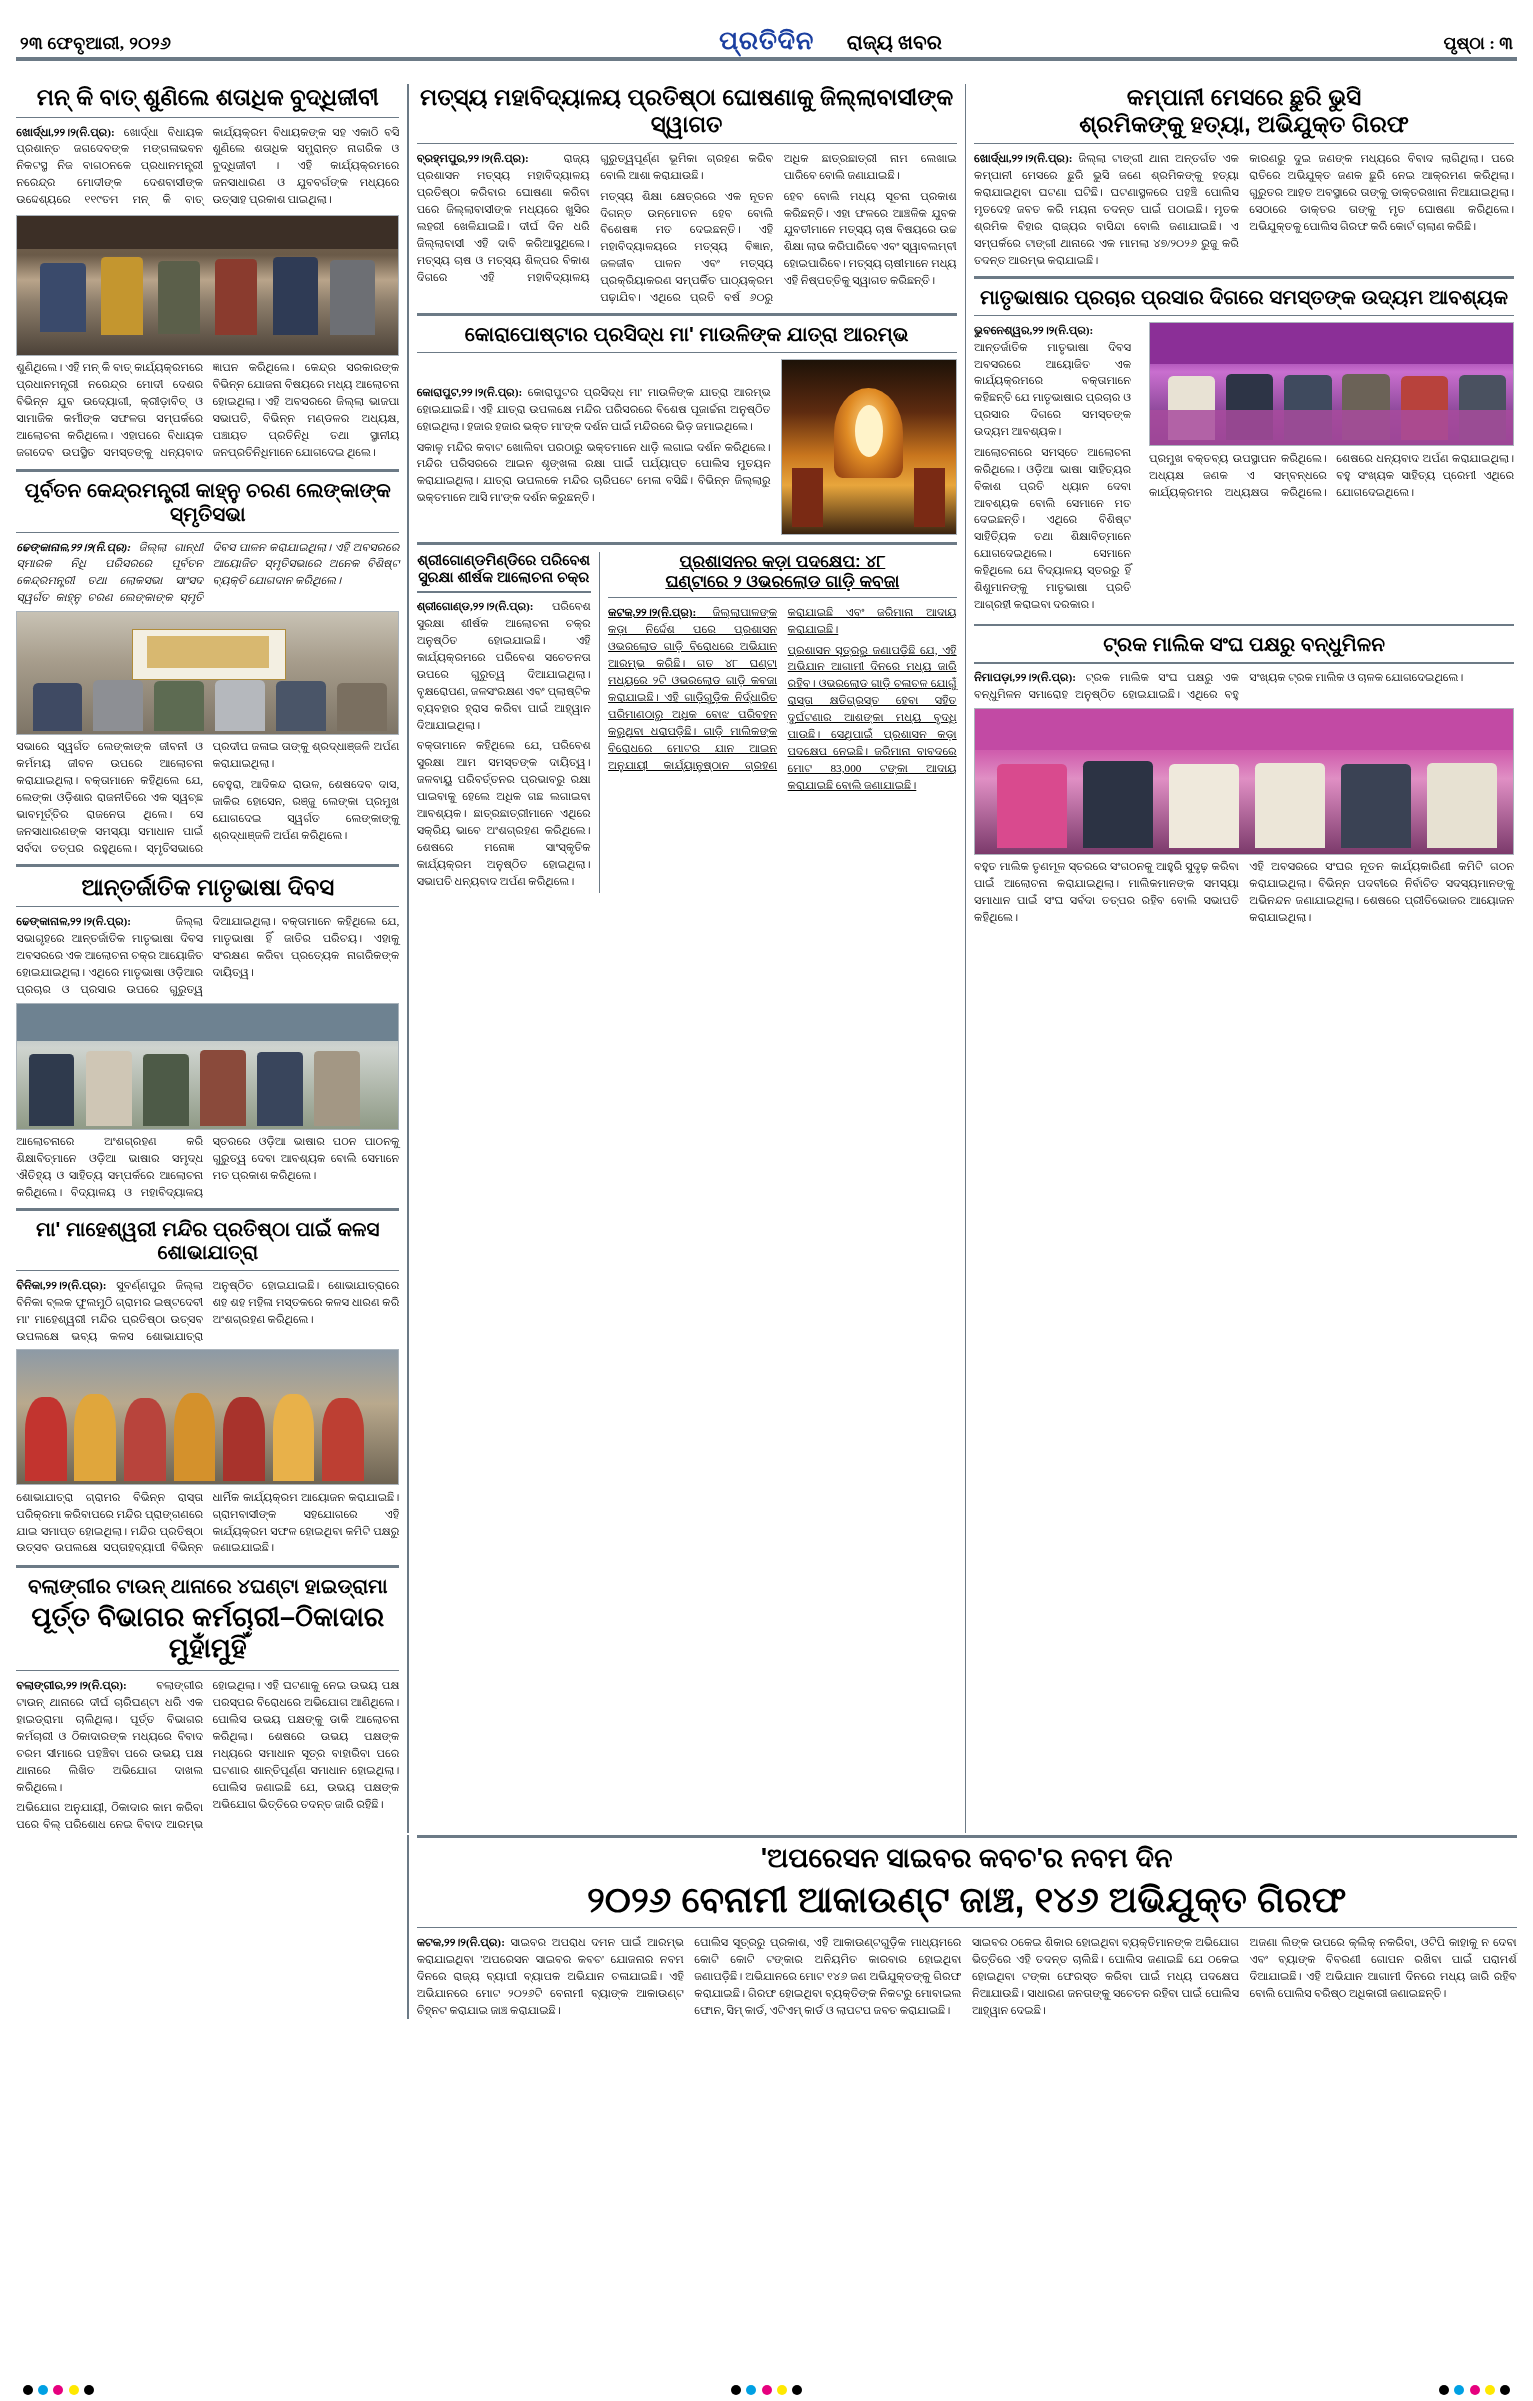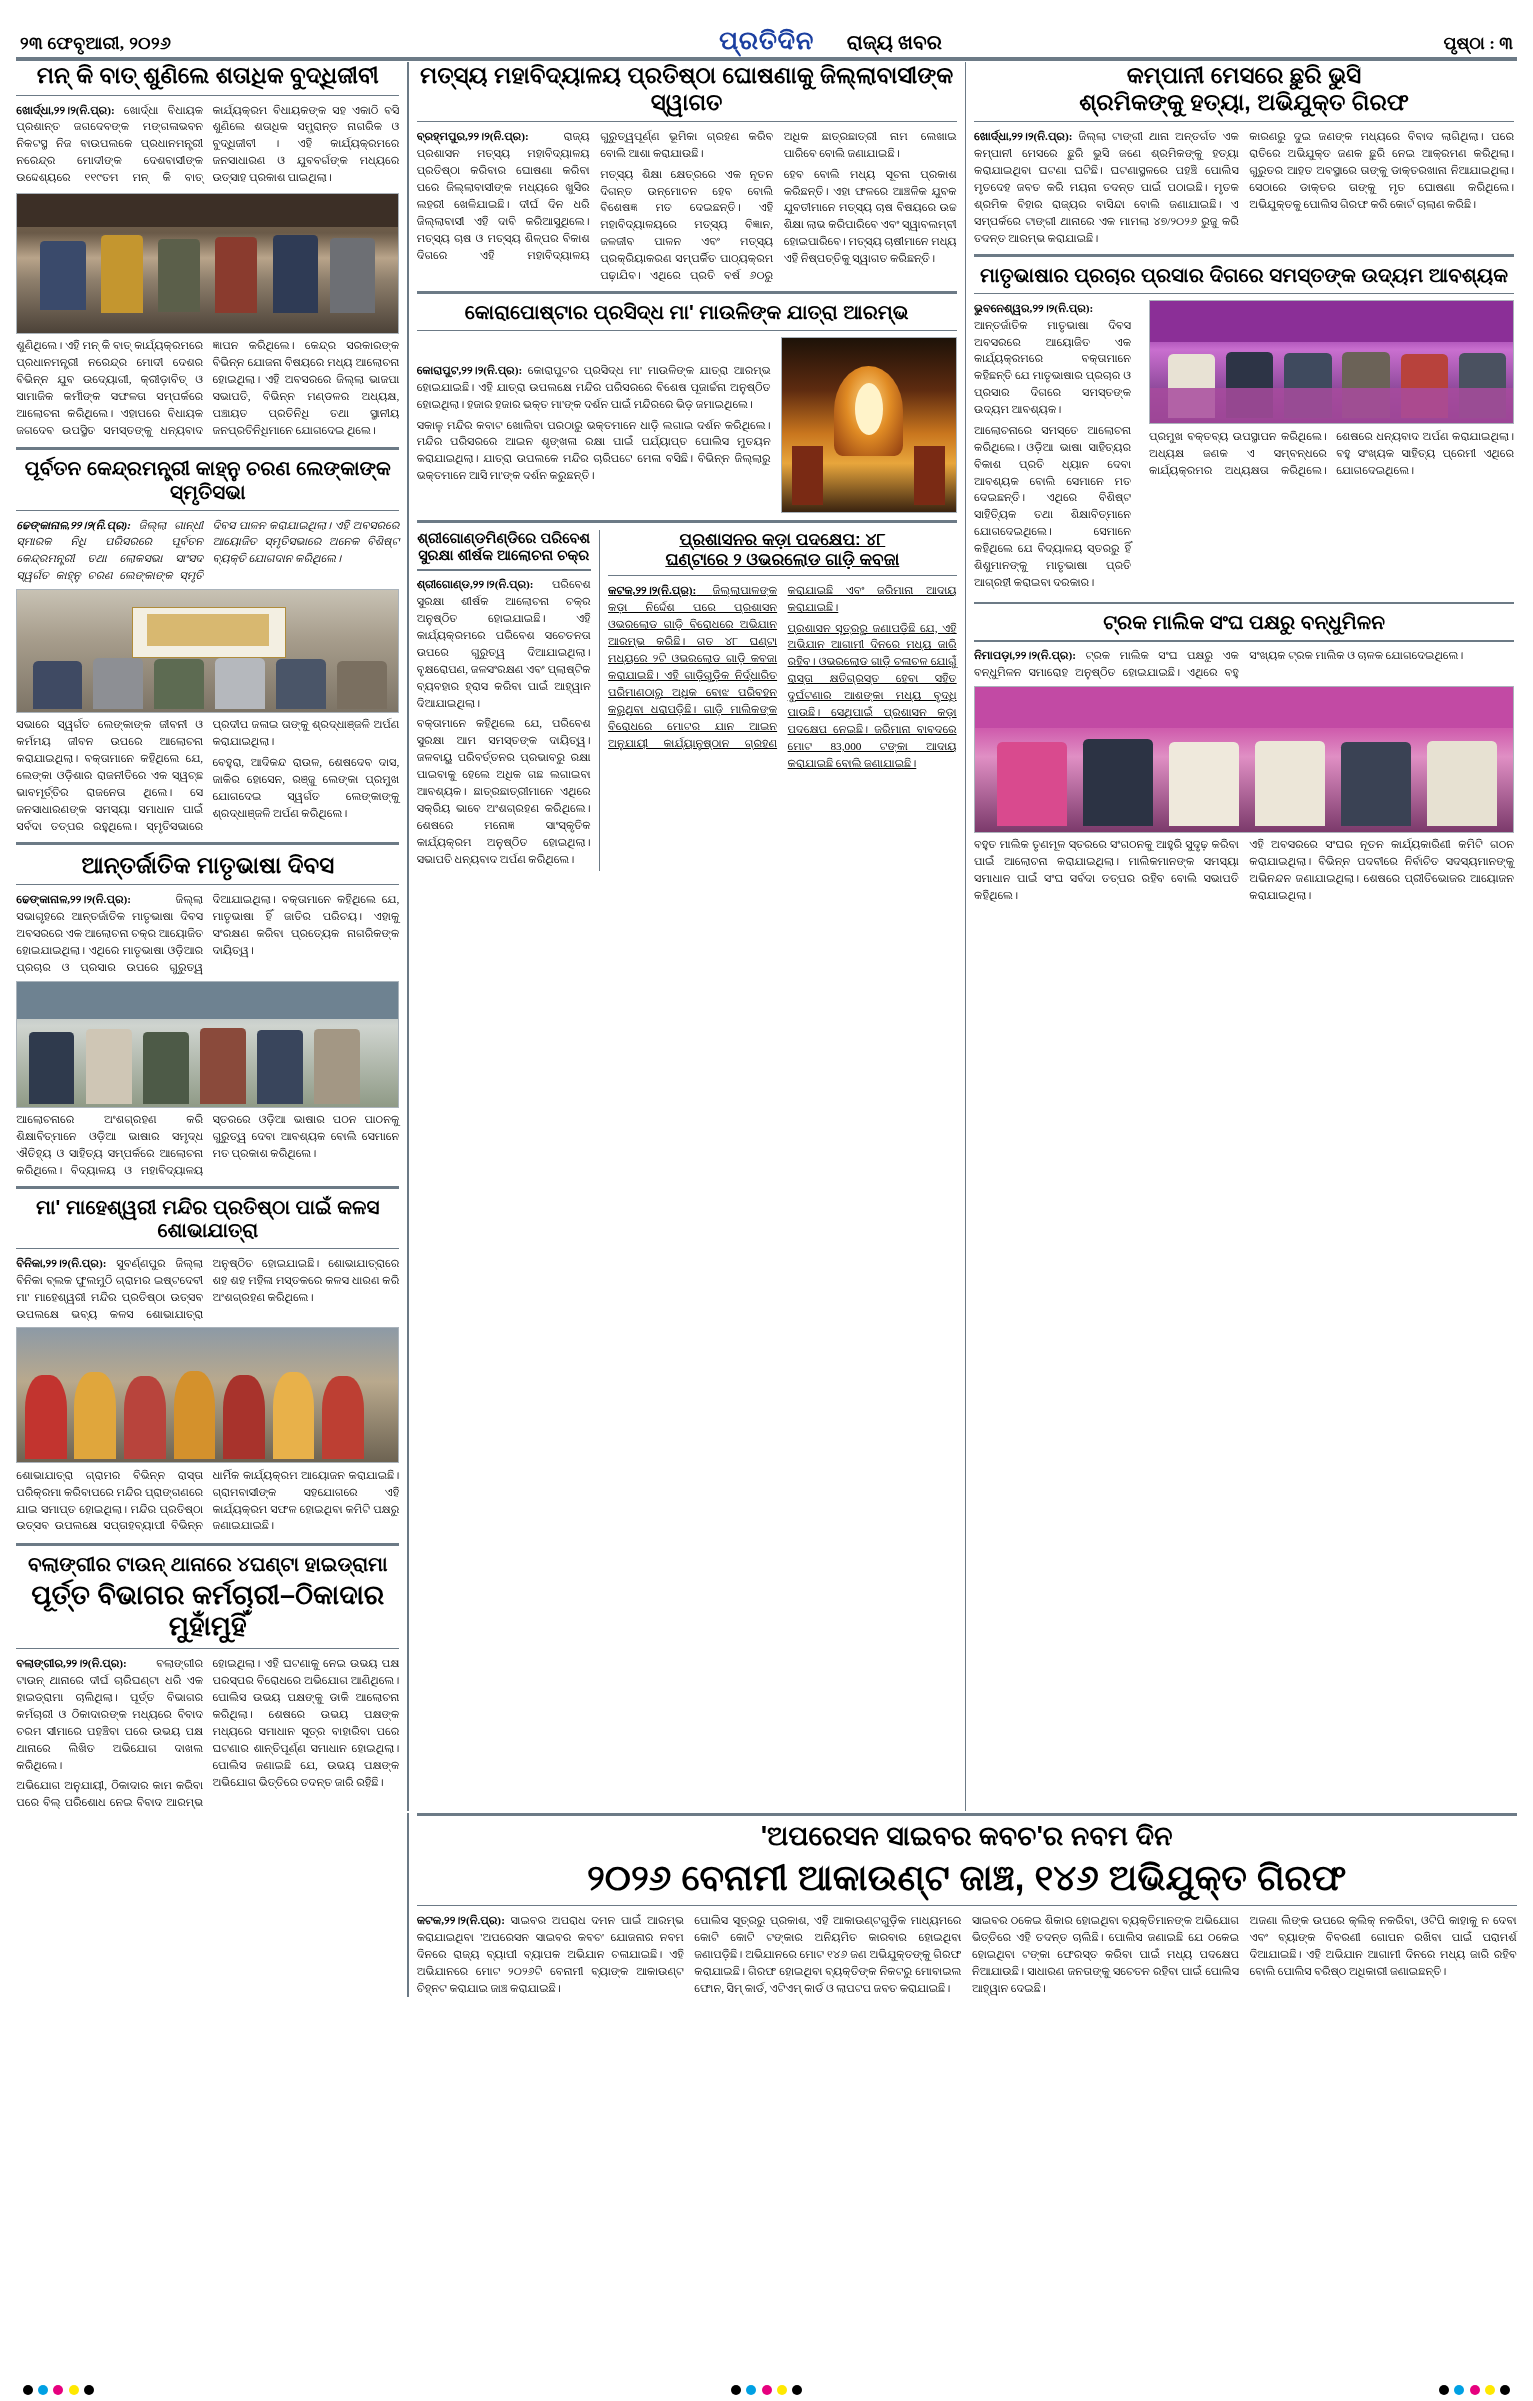--- a/index.html
+++ b/index.html
@@ -50,30 +50,30 @@
 <div class="page">
 
   <div class="masthead">
     <div class="mh-date">୨୩ ଫେବୃଆରୀ, ୨୦୨୬</div>
     <div class="mh-section">ରାଜ୍ୟ ଖବର</div>
     <div class="mh-logo">ପ୍ରତିଦିନ</div>
     <div class="mh-page">ପୃଷ୍ଠା : ୩</div>
   </div>
   <div class="rule-thick"></div>
 
-  <div class="cols" style="margin-top:1px;">
+  <div class="cols" style="margin-top:23px;">
 
     <div style="width:383px;flex:none;">
 
       <div>
         <div class="hl hl-lg">ମନ୍ କି ବାତ୍ ଶୁଣିଲେ ଶତାଧିକ ବୁଦ୍ଧିଜୀବୀ</div>
         <div class="sep"></div>
         <div class="body" style="column-count:2;column-gap:9.3px;column-rule:none;">
           <p><span class="lead">ଖୋର୍ଦ୍ଧା,୨୨।୨(ନି.ପ୍ର):</span>
-             <span>ଖୋର୍ଦ୍ଧା ବିଧାୟକ ପ୍ରଶାନ୍ତ ଜଗଦେବଙ୍କ ମଙ୍ଗଳାଭବନ ନିକଟସ୍ଥ ନିଜ ବାଉପଲକେ ପ୍ରଧାନମନ୍ତ୍ରୀ ନରେନ୍ଦ୍ର ମୋଦୀଙ୍କ ଦେଶବାସୀଙ୍କ ଉଦ୍ଦେଶ୍ୟରେ ୧୧୯ତମ ମନ୍ କି ବାତ୍ କାର୍ଯ୍ୟକ୍ରମ ବିଧାୟକଙ୍କ ସହ ଏକାଠି ବସି ଶୁଣିଲେ ଶତାଧିକ ସମ୍ଭ୍ରାନ୍ତ ନାଗରିକ ଓ ବୁଦ୍ଧିଜୀବୀ । ଏହି କାର୍ଯ୍ୟକ୍ରମରେ ଜନସାଧାରଣ ଓ ଯୁବବର୍ଗଙ୍କ ମଧ୍ୟରେ ଉତ୍ସାହ ପ୍ରକାଶ ପାଇଥିଲା।</span></p>
+             <span>ଖୋର୍ଦ୍ଧା ବିଧାୟକ ପ୍ରଶାନ୍ତ ଜଗଦେବଙ୍କ ମଙ୍ଗଳାଭବନ ନିକଟସ୍ଥ ନିଜ ବାଗଠନକେ ପ୍ରଧାନମନ୍ତ୍ରୀ ନରେନ୍ଦ୍ର ମୋଦୀଙ୍କ ଦେଶବାସୀଙ୍କ ଉଦ୍ଦେଶ୍ୟରେ ୧୧୯ତମ ମନ୍ କି ବାତ୍ କାର୍ଯ୍ୟକ୍ରମ ବିଧାୟକଙ୍କ ସହ ଏକାଠି ବସି ଶୁଣିଲେ ଶତାଧିକ ସମ୍ଭ୍ରାନ୍ତ ନାଗରିକ ଓ ବୁଦ୍ଧିଜୀବୀ । ଏହି କାର୍ଯ୍ୟକ୍ରମରେ ଜନସାଧାରଣ ଓ ଯୁବବର୍ଗଙ୍କ ମଧ୍ୟରେ ଉତ୍ସାହ ପ୍ରକାଶ ପାଇଥିଲା।</span></p>
         </div>
         <div class="photo" style="height:139px;margin:4.6px 0 3.5px 0;">
           <div class="sky" style="background:linear-gradient(180deg,#7e6b55 0%,#6a5a48 28%,#b9a48a 46%,#8e7f6c 62%,#4c4238 100%);"></div>
           <div style="position:absolute;left:6%;top:34%;width:12%;height:50%;background:#3a4a6b;border-radius:4.6px 4.6px 0 0;"></div>
           <div style="position:absolute;left:22%;top:30%;width:11%;height:56%;background:#c4962f;border-radius:4.6px 4.6px 0 0;"></div>
           <div style="position:absolute;left:37%;top:33%;width:11%;height:52%;background:#5b5f4a;border-radius:4.6px 4.6px 0 0;"></div>
           <div style="position:absolute;left:52%;top:31%;width:11%;height:55%;background:#8a3b2e;border-radius:4.6px 4.6px 0 0;"></div>
           <div style="position:absolute;left:67%;top:30%;width:12%;height:56%;background:#2f3b55;border-radius:4.6px 4.6px 0 0;"></div>
           <div style="position:absolute;left:82%;top:32%;width:12%;height:54%;background:#6d6f74;border-radius:4.6px 4.6px 0 0;"></div>
           <div style="position:absolute;left:0;top:0;width:100%;height:24%;background:#3c2f26;"></div>

